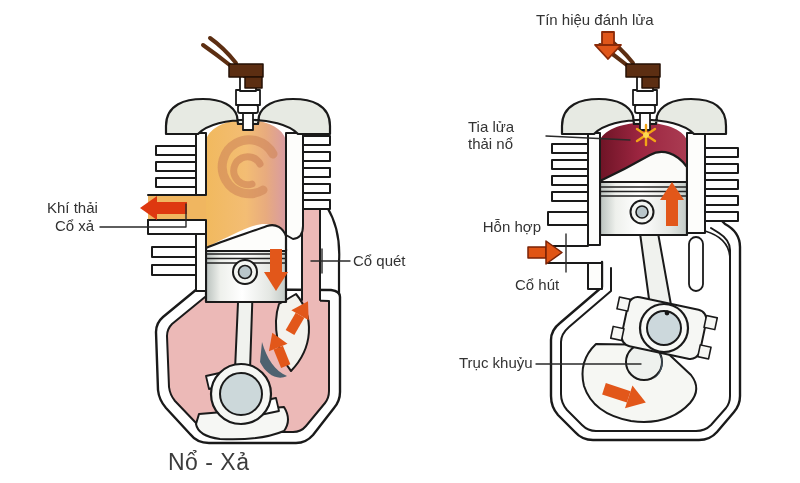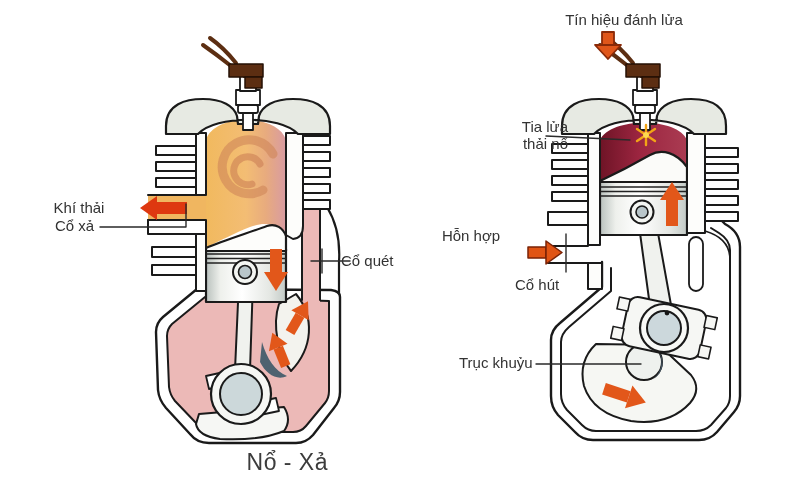--- a/index.html
+++ b/index.html
@@ -1,21 +1,21 @@
 <!DOCTYPE html>
 <html><head>
 <meta charset="utf-8">
 <style>
   html,body{margin:0;padding:0;background:#ffffff;}
   #stage{position:relative;width:800px;height:483px;background:#ffffff;overflow:hidden;
          font-family:"Liberation Sans", sans-serif;}
   #diagram-svg{position:absolute;left:0;top:0;}
   .lbl{position:absolute;font-size:15px;color:#333;line-height:17px;white-space:nowrap;}
   .lbl.two{white-space:normal;}
-  .caption{position:absolute;font-size:23px;color:#3c3c3c;text-align:right;width:160px;letter-spacing:.5px;}
+  .caption{position:absolute;font-size:23px;color:#3c3c3c;text-align:left;width:160px;letter-spacing:.5px;}
 </style>
 </head>
 <body>
 
 <div id="stage">
 
 <svg id="diagram-svg" width="800" height="483" viewBox="0 0 800 483">
   <defs>
     <linearGradient id="pistonGrad" x1="0" y1="0" x2="1" y2="0">
       <stop offset="0" stop-color="#b9c1bd"></stop>
@@ -221,28 +221,28 @@
     <g fill="#e05414" stroke="#7a2206" stroke-width="1.5">
       <rect x="528" y="247" width="18" height="11"></rect>
           <path d="M546,241 L546,264 L562,252.5 Z"></path>
     </g>
 
     <path d="M546,136 L630,140" stroke="#2a2a2a" stroke-width="1.4" fill="none"></path>
     <path d="M536,364 H641" stroke="#2a2a2a" stroke-width="1.4" fill="none"></path>
   </g>
 </svg>
 
-<div class="lbl" style="left:40px;top:199px;width:78px;text-align:center">Khí thải</div>
+<div class="lbl" style="left:47px;top:199px;width:78px;text-align:left">Khí thải</div>
 <div class="lbl" style="left:55px;top:217px">Cổ xả</div>
-<div class="lbl" style="left:341px;top:252px">Cổ quét</div>
-<div class="lbl" style="left:536px;top:11px;width:176px;text-align:center">Tín hiệu đánh lửa</div>
-<div class="lbl two" style="left:492px;top:118px;width:76px;text-align:right">
+<div class="lbl" style="left:353px;top:252px">Cổ quét</div>
+<div class="lbl" style="left:536px;top:11px;width:176px;text-align:left">Tín hiệu đánh lửa</div>
+<div class="lbl two" style="left:468px;top:118px;width:76px;">
   <span>Tia lửa</span><br>
   <span>thải nổ</span>
 </div>
-<div class="lbl two" style="left:401px;top:227px;width:140px;text-align:center">
+<div class="lbl two" style="left:401px;top:218px;width:140px;text-align:right">
   <span>Hỗn hợp</span><br>
 </div>
 <div class="lbl" style="left:515px;top:276px">Cổ hút</div>
 <div class="lbl" style="left:459px;top:354px">Trục khuỷu</div>
 <div class="caption" style="left:168px;top:449px">Nổ - Xả</div>
 
 </div>
 
 </body></html>

